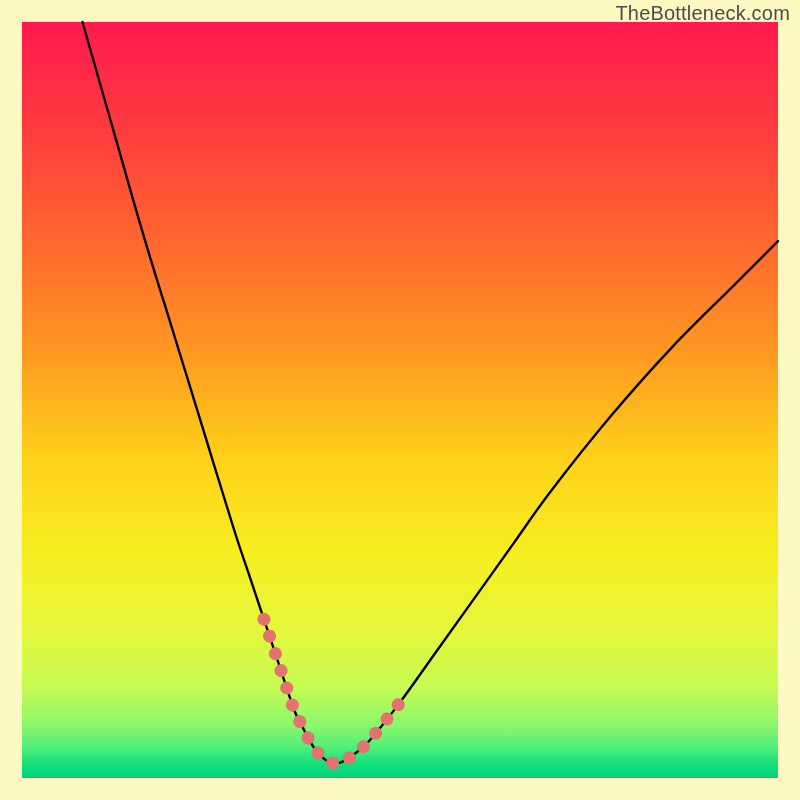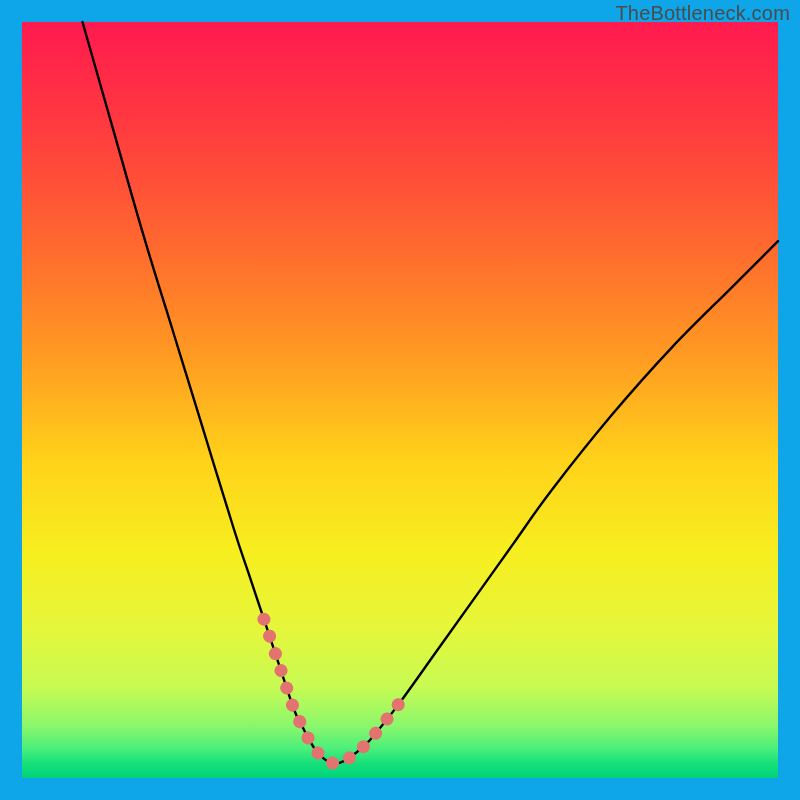--- a/index.html
+++ b/index.html
@@ -10,21 +10,21 @@
     background: #000;
     overflow: hidden;
     font-family: Arial, Helvetica, sans-serif;
   }
   .frame {
     position: absolute;
     left: 0;
     top: 0;
     width: 800px;
     height: 800px;
-    background: #0ea5e9;
+    background: #fef9c3;
   }
   .plot-area {
     position: absolute;
     left: 22px;
     top: 22px;
     width: 756px;
     height: 756px;
     
     background: linear-gradient(
       to bottom,

